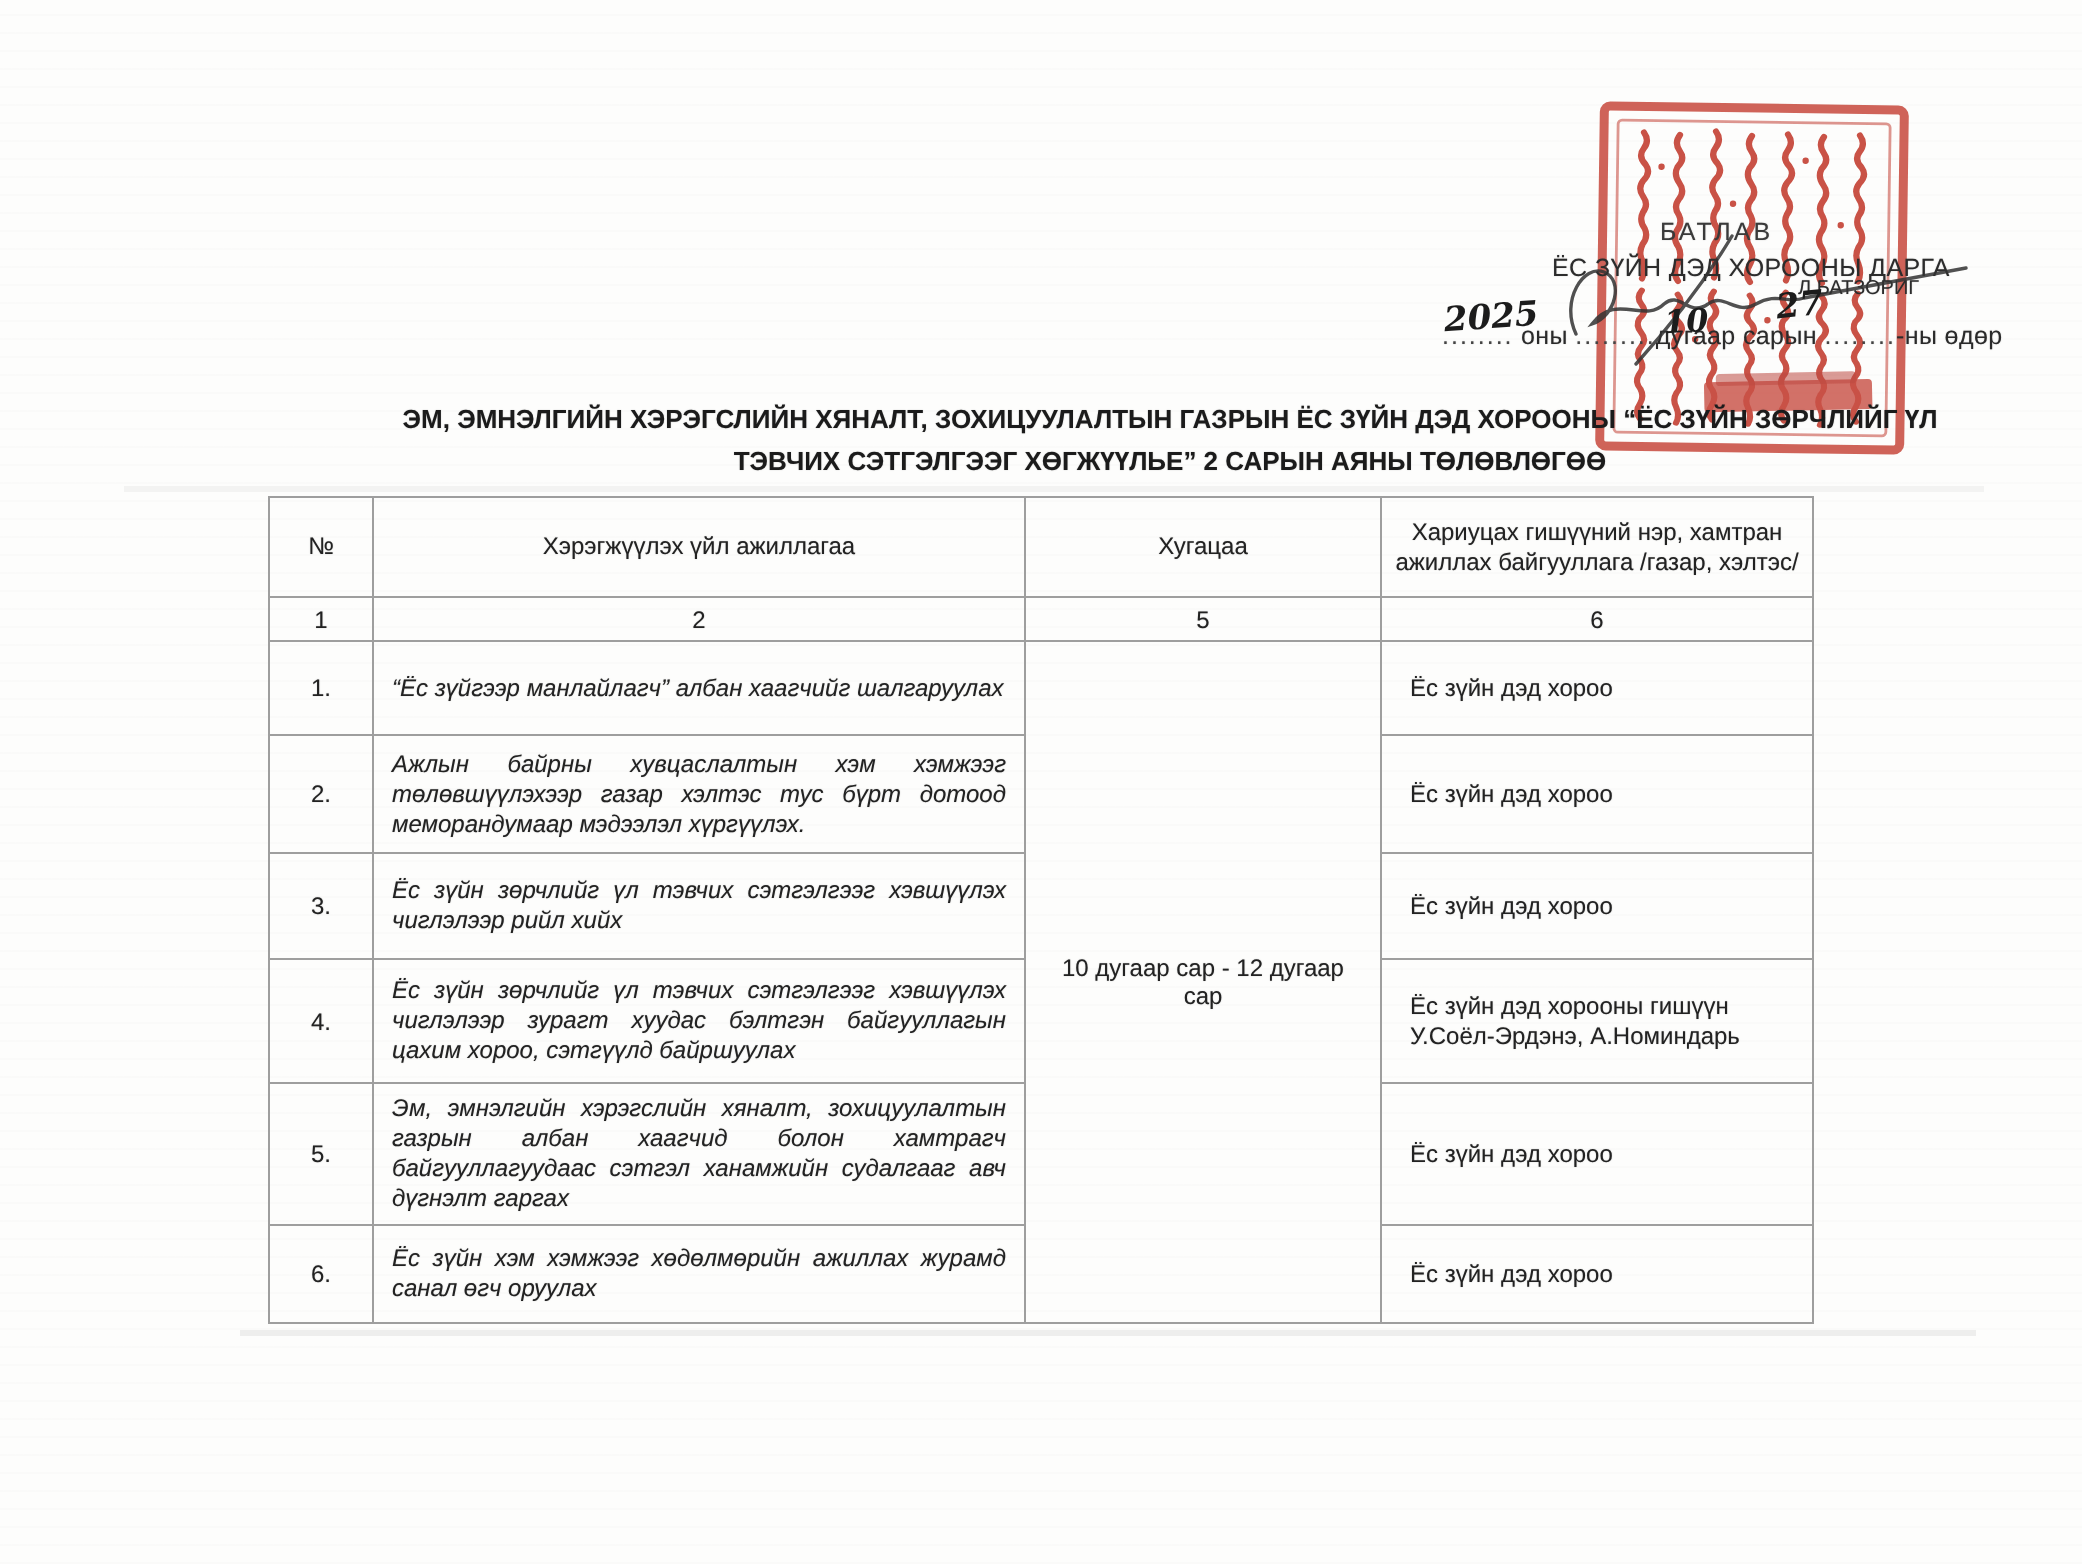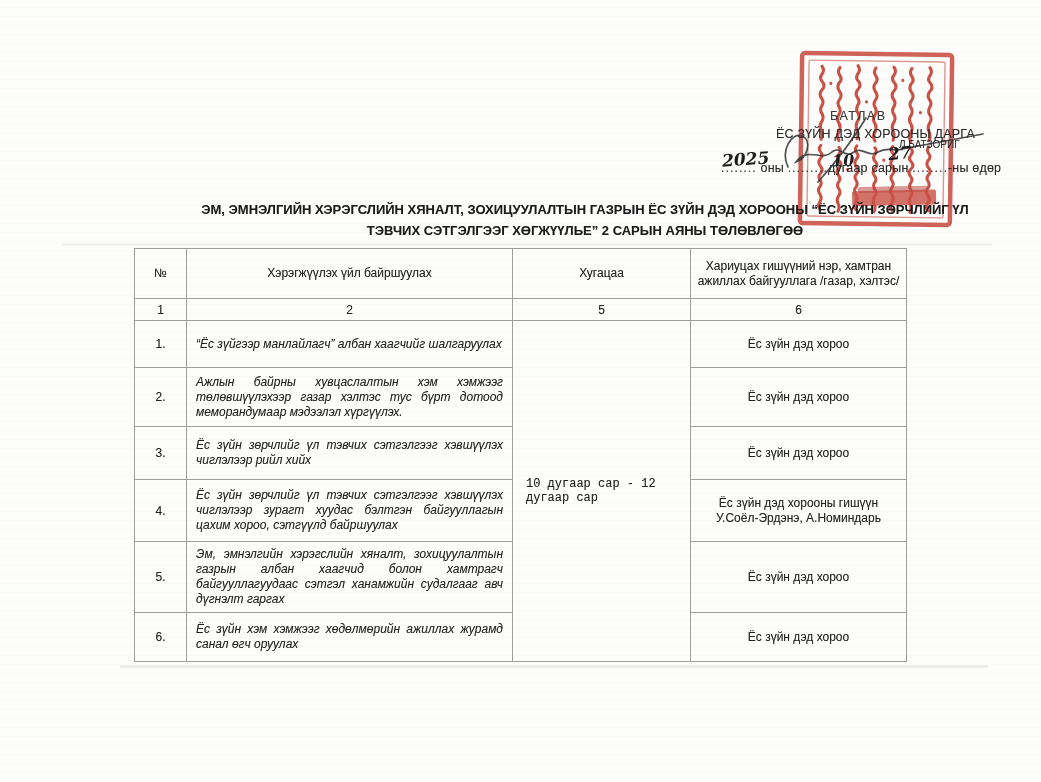--- a/index.html
+++ b/index.html
@@ -34,22 +34,22 @@
   table{border-collapse:collapse;table-layout:fixed;width:772px;font-size:12px;color:#222;}
   td,th{border:1px solid #9e9e9e;font-weight:normal;overflow:hidden;}
   tr.hrow{height:50px;}
   tr.nrow{height:22px;}
   tr.nrow td{border-top:1px solid #848484;text-align:center;}
   tr.r1{height:47px;} tr.r2{height:59px;} tr.r3{height:53px;}
   tr.r4{height:62px;} tr.r5{height:71px;} tr.r6{height:49px;}
   th{ text-align:center;vertical-align:middle;line-height:15px;padding:2px 6px;}
   td.no{text-align:center;vertical-align:middle;}
   td.act{text-align:justify;vertical-align:middle;padding:3px 9px;line-height:15px;font-style:italic;}
-  td.dur{vertical-align:middle;padding:0 13px;font-family:Liberation Mono, monospace;}
-  td.resp{text-align:center;vertical-align:middle;padding:0 14px;line-height:15px;}
+  td.dur{text-align:center;vertical-align:middle;padding:0 13px;}
+  td.resp{text-align:left;vertical-align:middle;padding:0 14px;line-height:15px;}
   
   .streak{position:absolute;background:rgba(60,60,60,0.05);z-index:0;}
   .streak.s1{left:62px;top:243px;width:930px;height:3px;}
   .streak.s2{left:120px;top:665px;width:868px;height:3px;background:rgba(60,60,60,0.08);}
 </style>
 </head>
 <body>
 
 <div class="page">
 
@@ -123,21 +123,21 @@
     <table>
       <colgroup>
         <col style="width:52px">
           <col style="width:326px">
           <col style="width:178px">
           <col style="width:216px">
       </colgroup>
       <tbody>
           <tr class="hrow">
         <th>№</th>
-        <th>Хэрэгжүүлэх үйл байршуулах</th>
+        <th>Хэрэгжүүлэх үйл ажиллагаа</th>
         <th>Хугацаа</th>
         <th>Хариуцах гишүүний нэр, хамтран ажиллах байгууллага /газар, хэлтэс/</th>
       </tr>
       <tr class="nrow">
         <td>1</td>
         <td>2</td>
         <td>5</td>
         <td>6</td>
       </tr>
       <tr class="r1">

